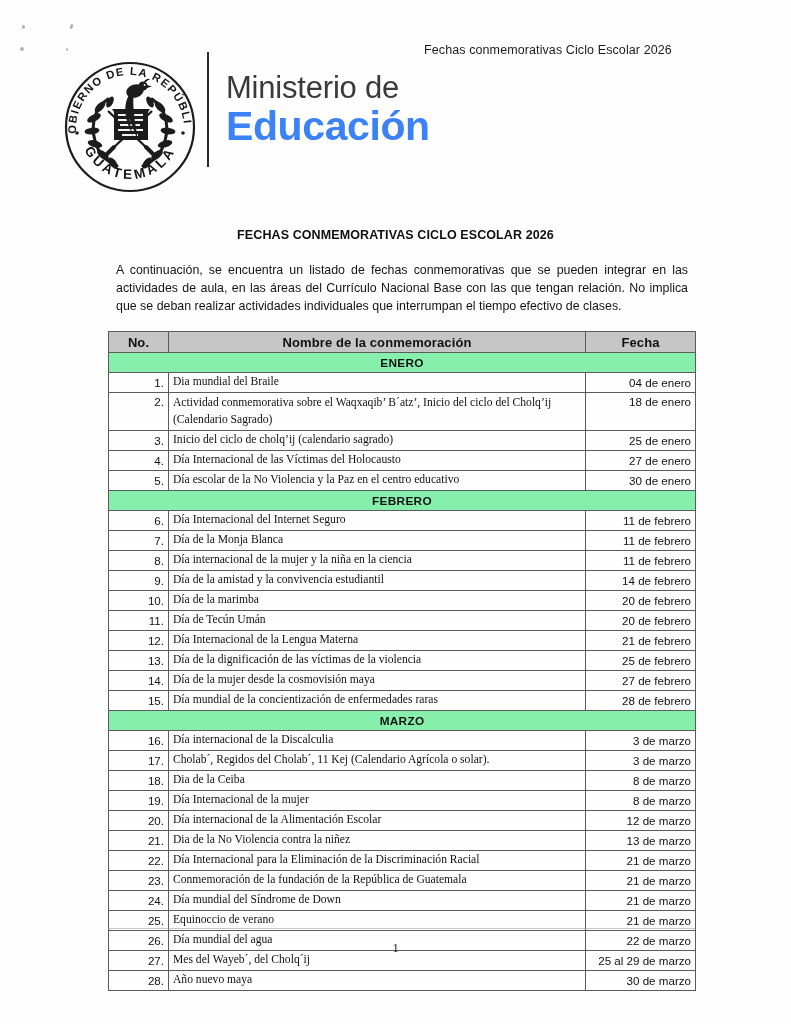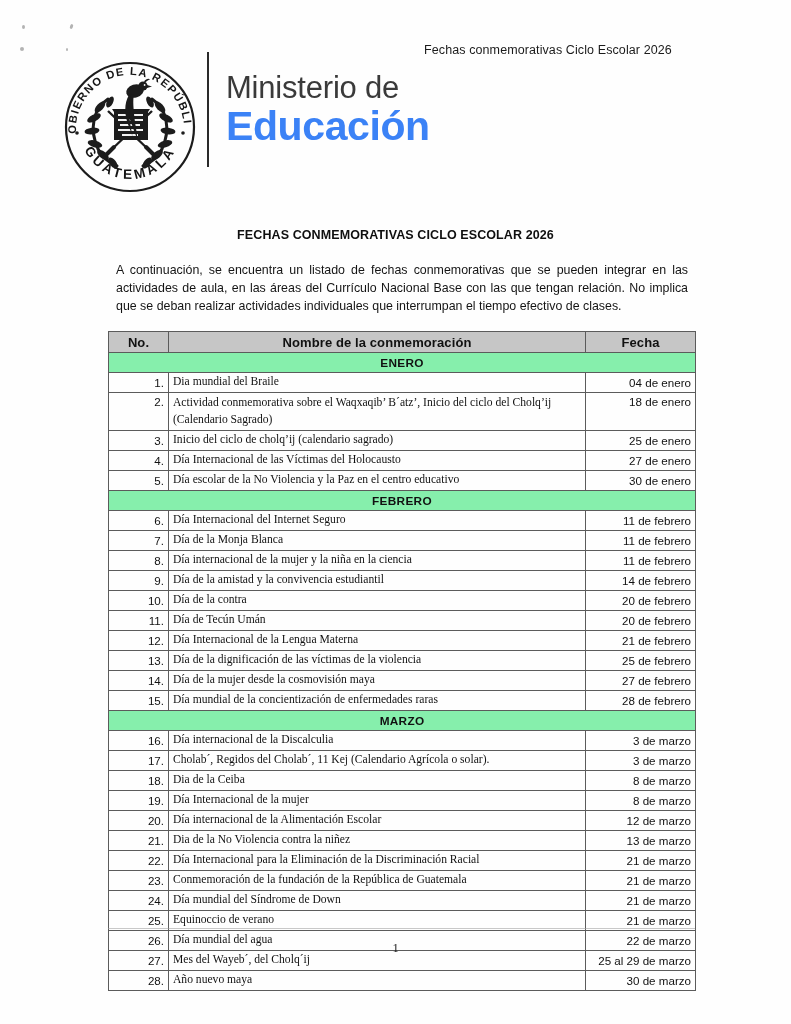--- a/index.html
+++ b/index.html
@@ -351,21 +351,21 @@
             <td class="cell-name">Día internacional de la mujer y la niña en la ciencia</td>
             <td class="cell-date">11 de febrero</td>
           </tr>
           <tr class="item-row">
             <td class="cell-no">9.</td>
             <td class="cell-name">Día de la amistad y la convivencia estudiantil</td>
             <td class="cell-date">14 de febrero</td>
           </tr>
           <tr class="item-row">
             <td class="cell-no">10.</td>
-            <td class="cell-name">Día de la contra</td>
+            <td class="cell-name">Día de la marimba</td>
             <td class="cell-date">20 de febrero</td>
           </tr>
           <tr class="item-row">
             <td class="cell-no">11.</td>
             <td class="cell-name">Día de Tecún Umán</td>
             <td class="cell-date">20 de febrero</td>
           </tr>
           <tr class="item-row">
             <td class="cell-no">12.</td>
             <td class="cell-name">Día Internacional de la Lengua Materna</td>

